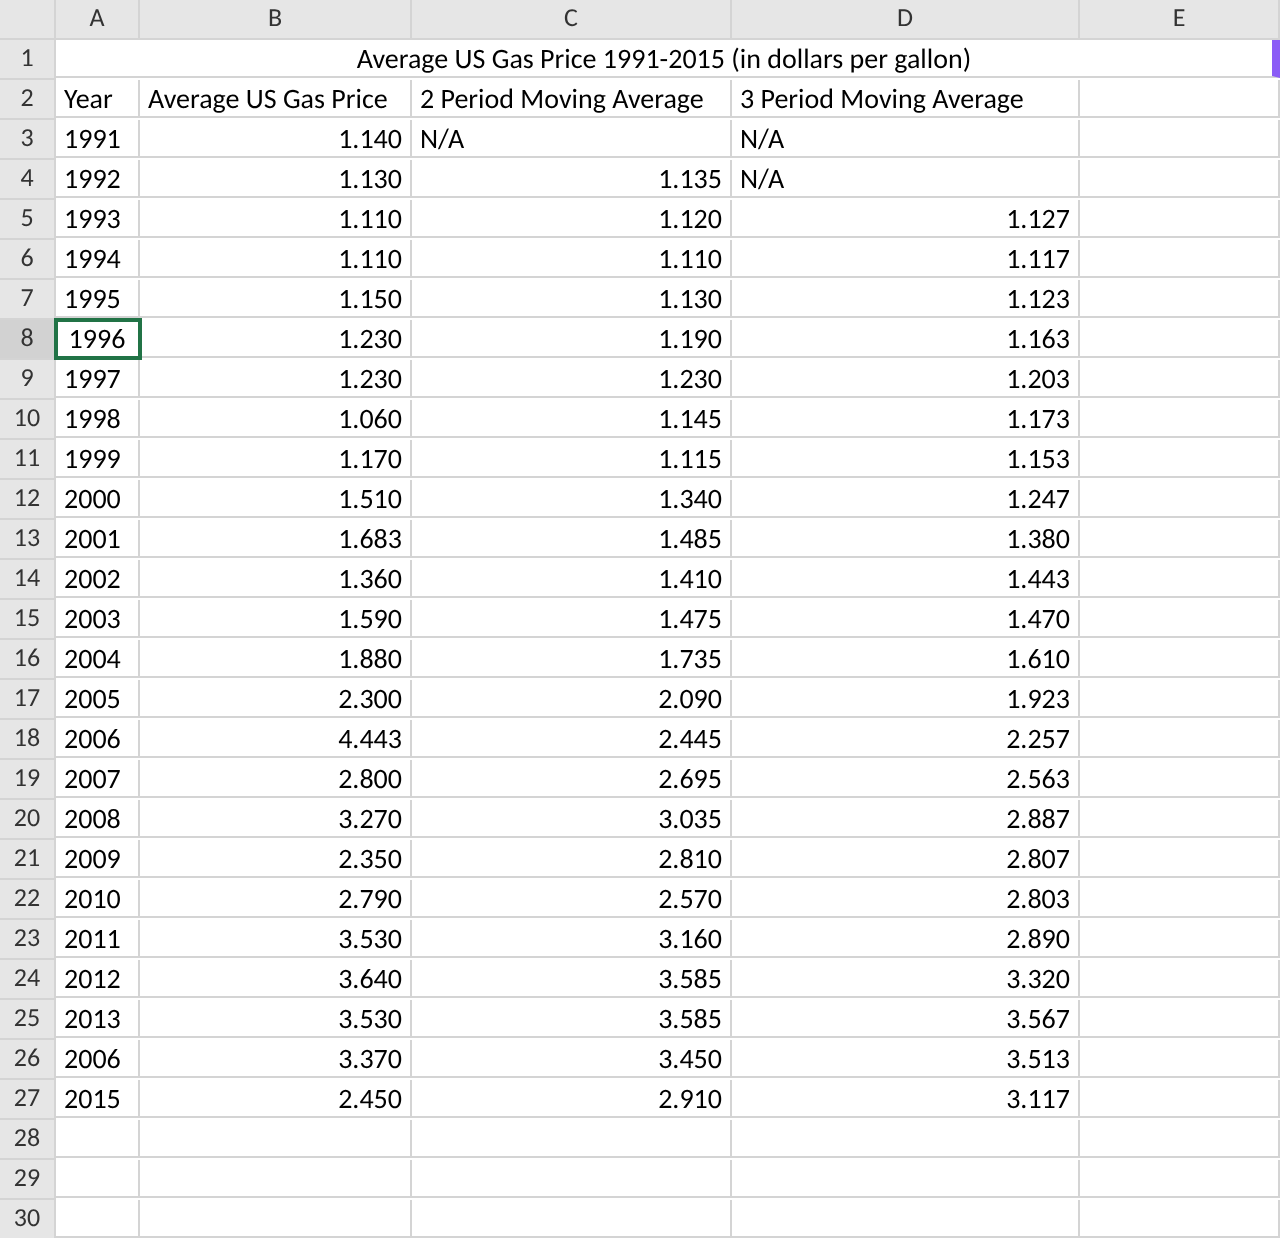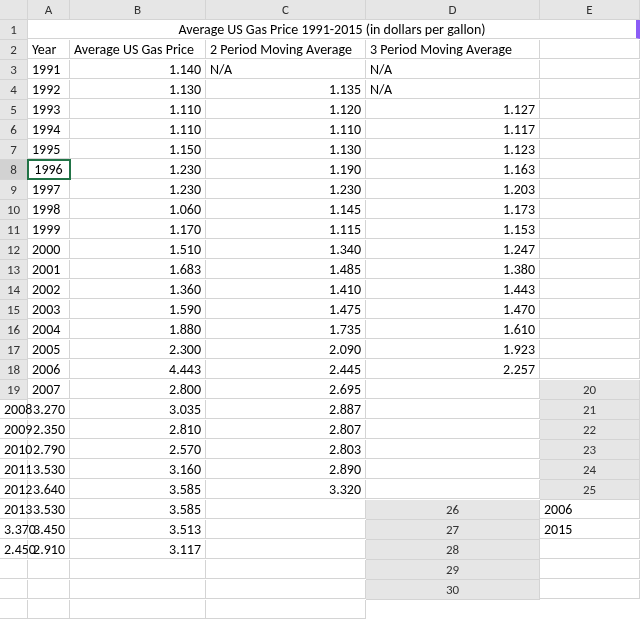--- a/index.html
+++ b/index.html
@@ -182,20 +182,21 @@
     <div class="rowhdr">18</div>
     <div class="cell txt">2006</div>
     <div class="cell num">4.443</div>
     <div class="cell num">2.445</div>
     <div class="cell num">2.257</div>
     <div class="cell"></div>
     <div class="rowhdr">19</div>
     <div class="cell txt">2007</div>
     <div class="cell num">2.800</div>
     <div class="cell num">2.695</div>
+    <div class="cell num">2.563</div>
     <div class="cell"></div>
     <div class="rowhdr">20</div>
     <div class="cell txt">2008</div>
     <div class="cell num">3.270</div>
     <div class="cell num">3.035</div>
     <div class="cell num">2.887</div>
     <div class="cell"></div>
     <div class="rowhdr">21</div>
     <div class="cell txt">2009</div>
     <div class="cell num">2.350</div>
@@ -217,20 +218,21 @@
     <div class="rowhdr">24</div>
     <div class="cell txt">2012</div>
     <div class="cell num">3.640</div>
     <div class="cell num">3.585</div>
     <div class="cell num">3.320</div>
     <div class="cell"></div>
     <div class="rowhdr">25</div>
     <div class="cell txt">2013</div>
     <div class="cell num">3.530</div>
     <div class="cell num">3.585</div>
+    <div class="cell num">3.567</div>
     <div class="cell"></div>
     <div class="rowhdr">26</div>
     <div class="cell txt">2006</div>
     <div class="cell num">3.370</div>
     <div class="cell num">3.450</div>
     <div class="cell num">3.513</div>
     <div class="cell"></div>
     <div class="rowhdr">27</div>
     <div class="cell txt">2015</div>
     <div class="cell num">2.450</div>

